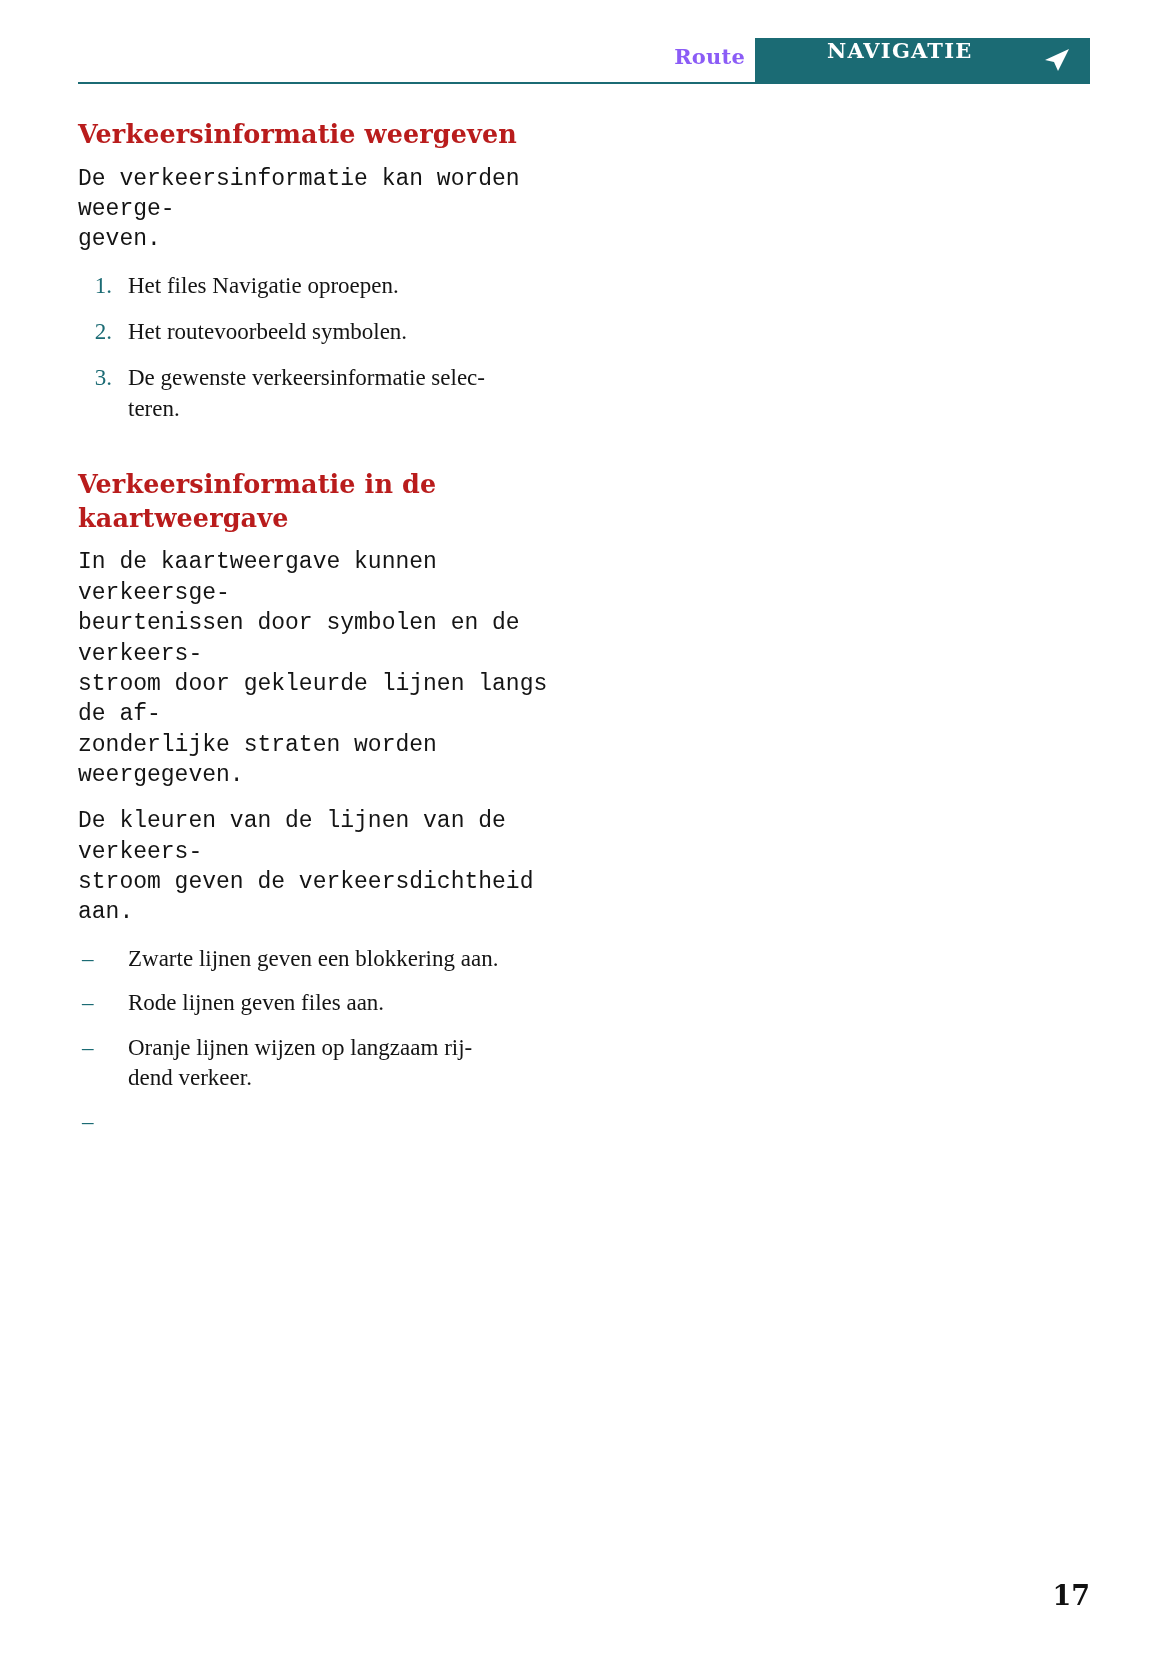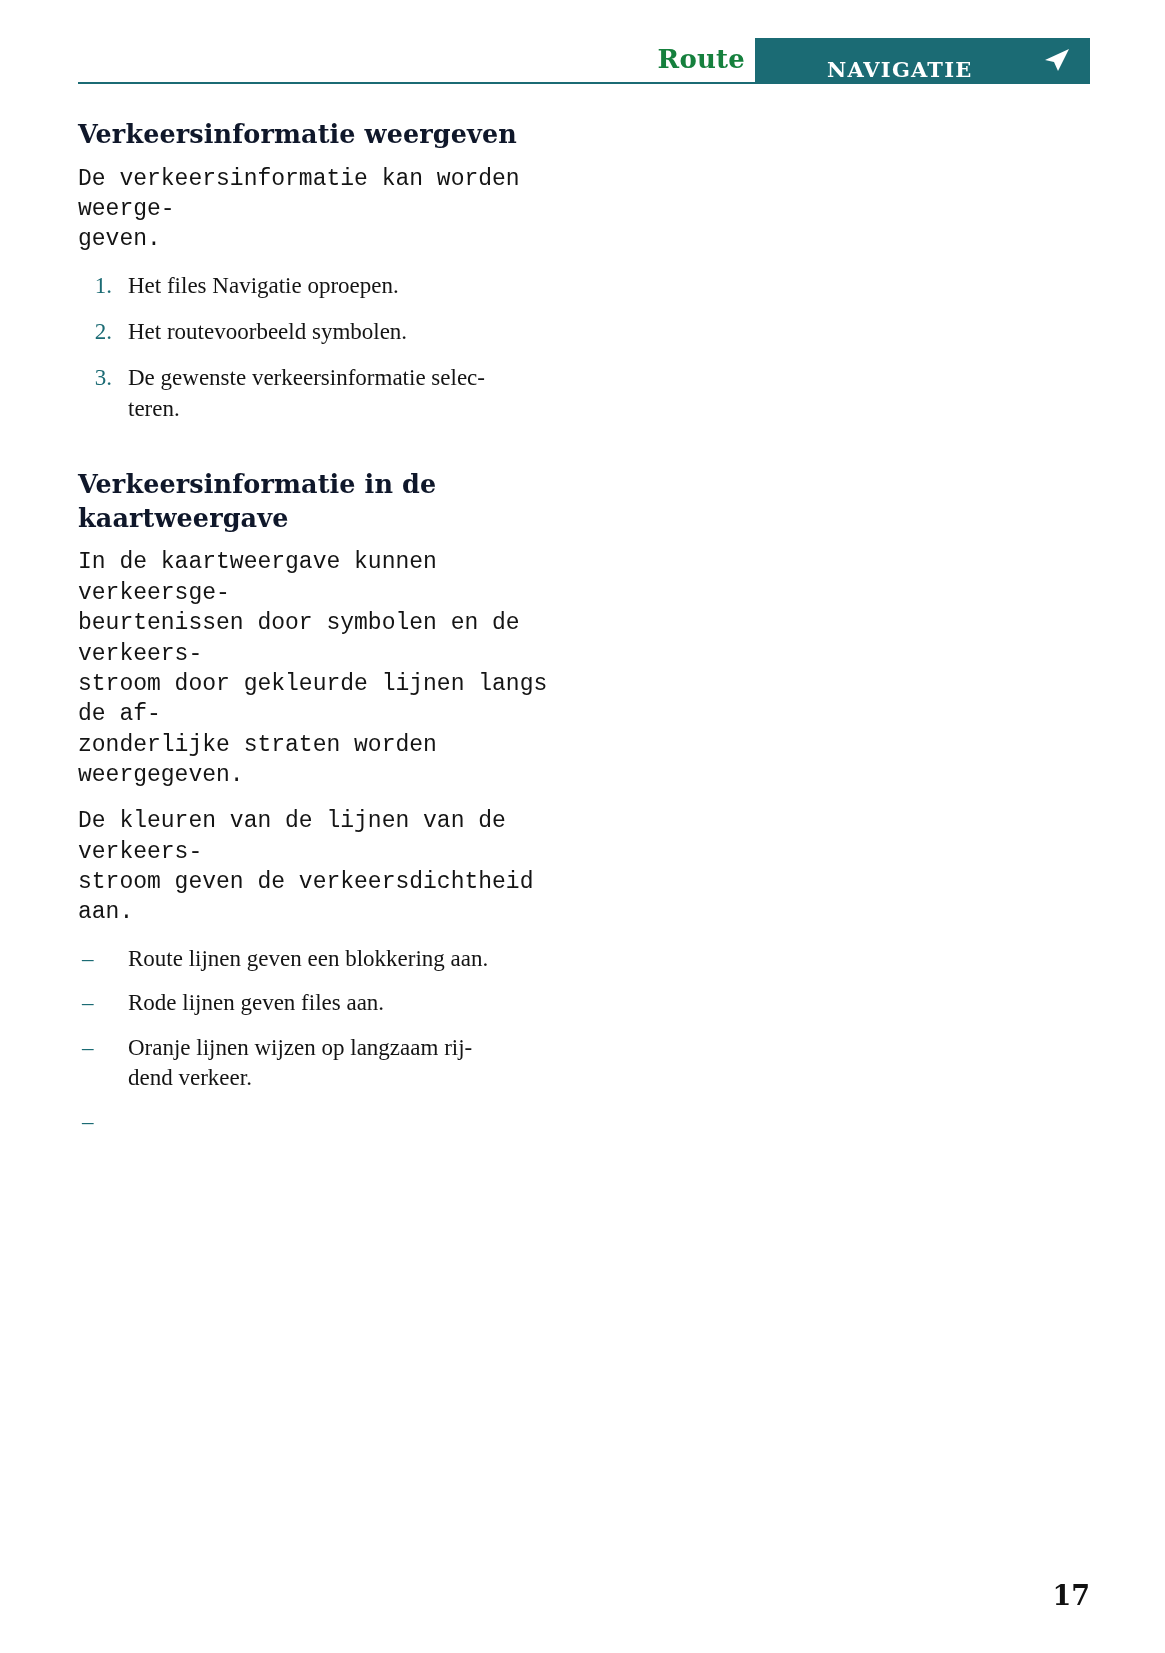--- a/index.html
+++ b/index.html
@@ -31,34 +31,34 @@
     top: 44px;
     height: 2px;
     background: #1b6b74;
   }
   .header-section {
     position: absolute;
     right: 345px;
     top: 6px;
     font-family: "DejaVu Serif", serif;
     font-weight: bold;
-    font-size: 26px;
-    color: #15803d;
+    font-size: 21px;
+    color: #8b5cf6;
     letter-spacing: 0.2px;
   }
   .header-tab {
     position: absolute;
     right: 0;
     top: 0;
     width: 335px;
     height: 44px;
     background: #1b6b74;
     color: #ffffff;
     display: flex;
-    align-items: flex-end;
+    align-items: flex-start;
     justify-content: flex-start;
   }
   .header-tab-label {
     font-family: "DejaVu Serif", serif;
     font-weight: bold;
     font-size: 21px;
     letter-spacing: 1.2px;
     margin-left: 72px;
   }
   .header-tab-icon {
@@ -73,21 +73,21 @@
   .content {
     position: absolute;
     top: 118px;
     left: 78px;
     width: 510px;
   }
 
   h2.section-title {
     font-family: "DejaVu Serif", serif;
     font-weight: bold;
-    color: #0f172a;
+    color: #b91c1c;
     font-size: 25.5px;
     line-height: 1.32;
     margin: 0 0 12px 0;
     letter-spacing: 0.1px;
   }
   h2.section-title.second {
     margin-top: 44px;
   }
 
   p.body {
@@ -200,21 +200,21 @@
   <p class="body nowrap-block">In de kaartweergave kunnen verkeersge-
 beurtenissen door symbolen en de verkeers-
 stroom door gekleurde lijnen langs de af-
 zonderlijke straten worden weergegeven.</p>
   <p class="body nowrap-block">De kleuren van de lijnen van de verkeers-
 stroom geven de verkeersdichtheid aan.</p>
 
   <ul class="dashed">
     <li>
       <span class="dash">–</span>
-      <span class="nowrap-block">Route lijnen geven een blokkering aan.</span>
+      <span class="nowrap-block">Zwarte lijnen geven een blokkering aan.</span>
     </li>
     <li>
       <span class="dash">–</span>
       <span class="nowrap-block">Rode lijnen geven files aan.</span>
     </li>
     <li>
       <span class="dash">–</span>
       <span class="nowrap-block">Oranje lijnen wijzen op langzaam rij-
 dend verkeer.</span>
     </li>

